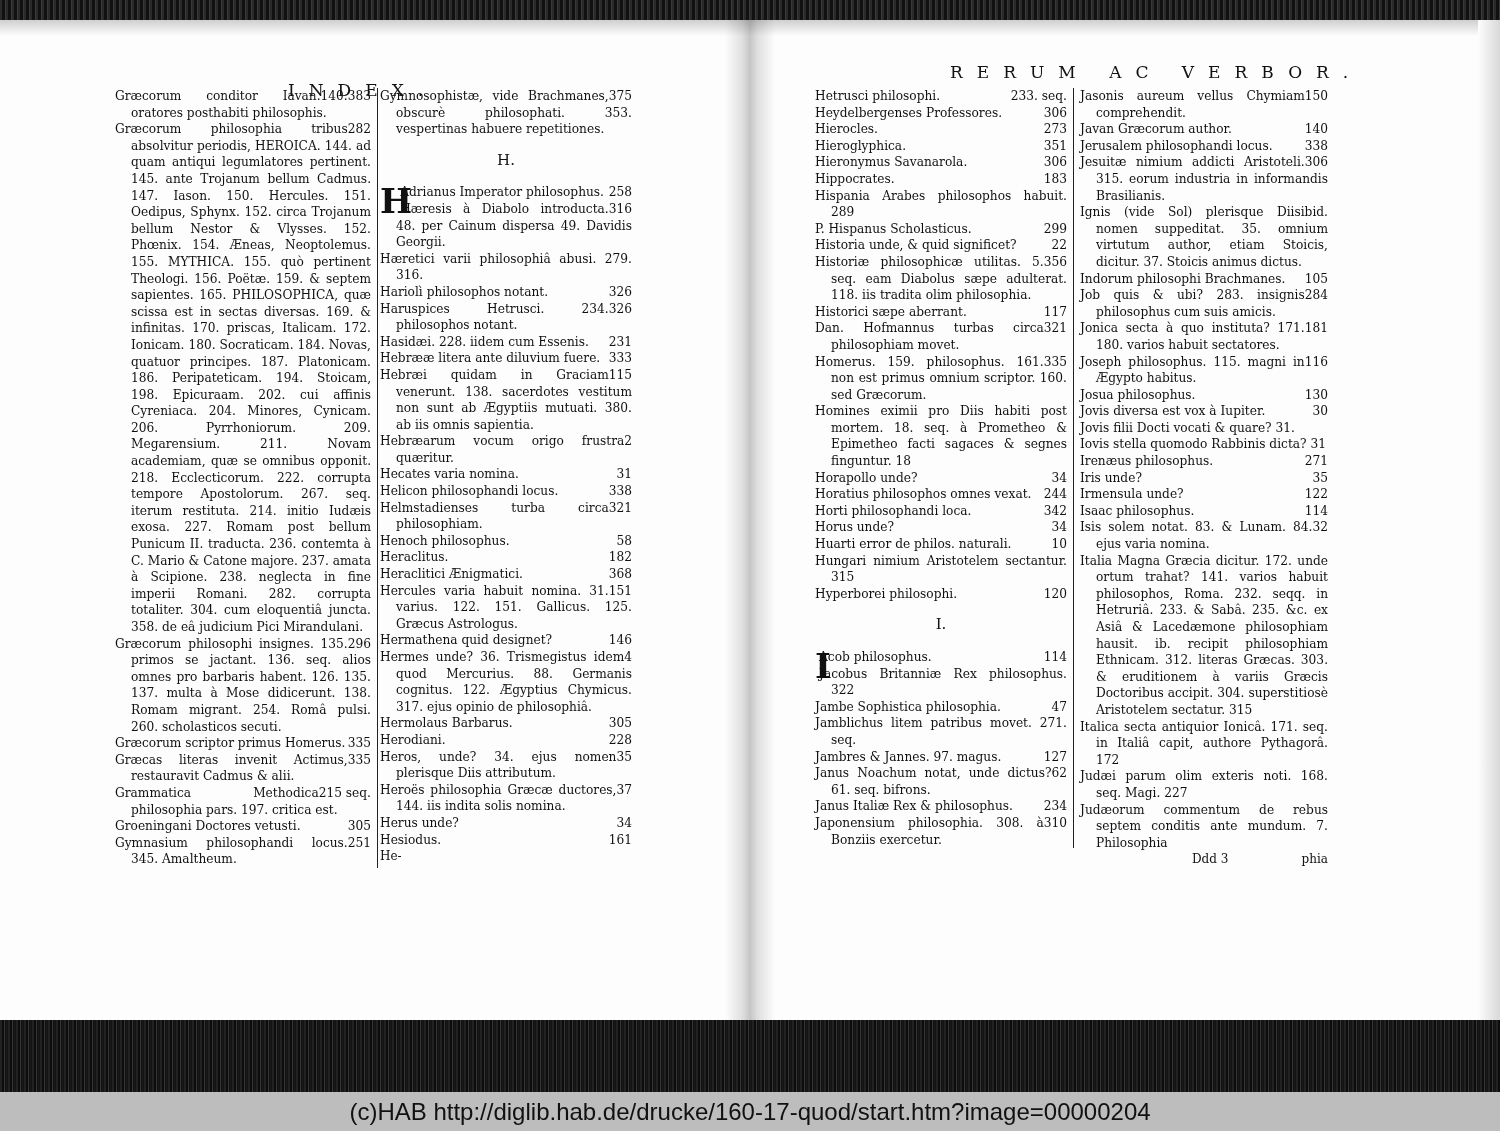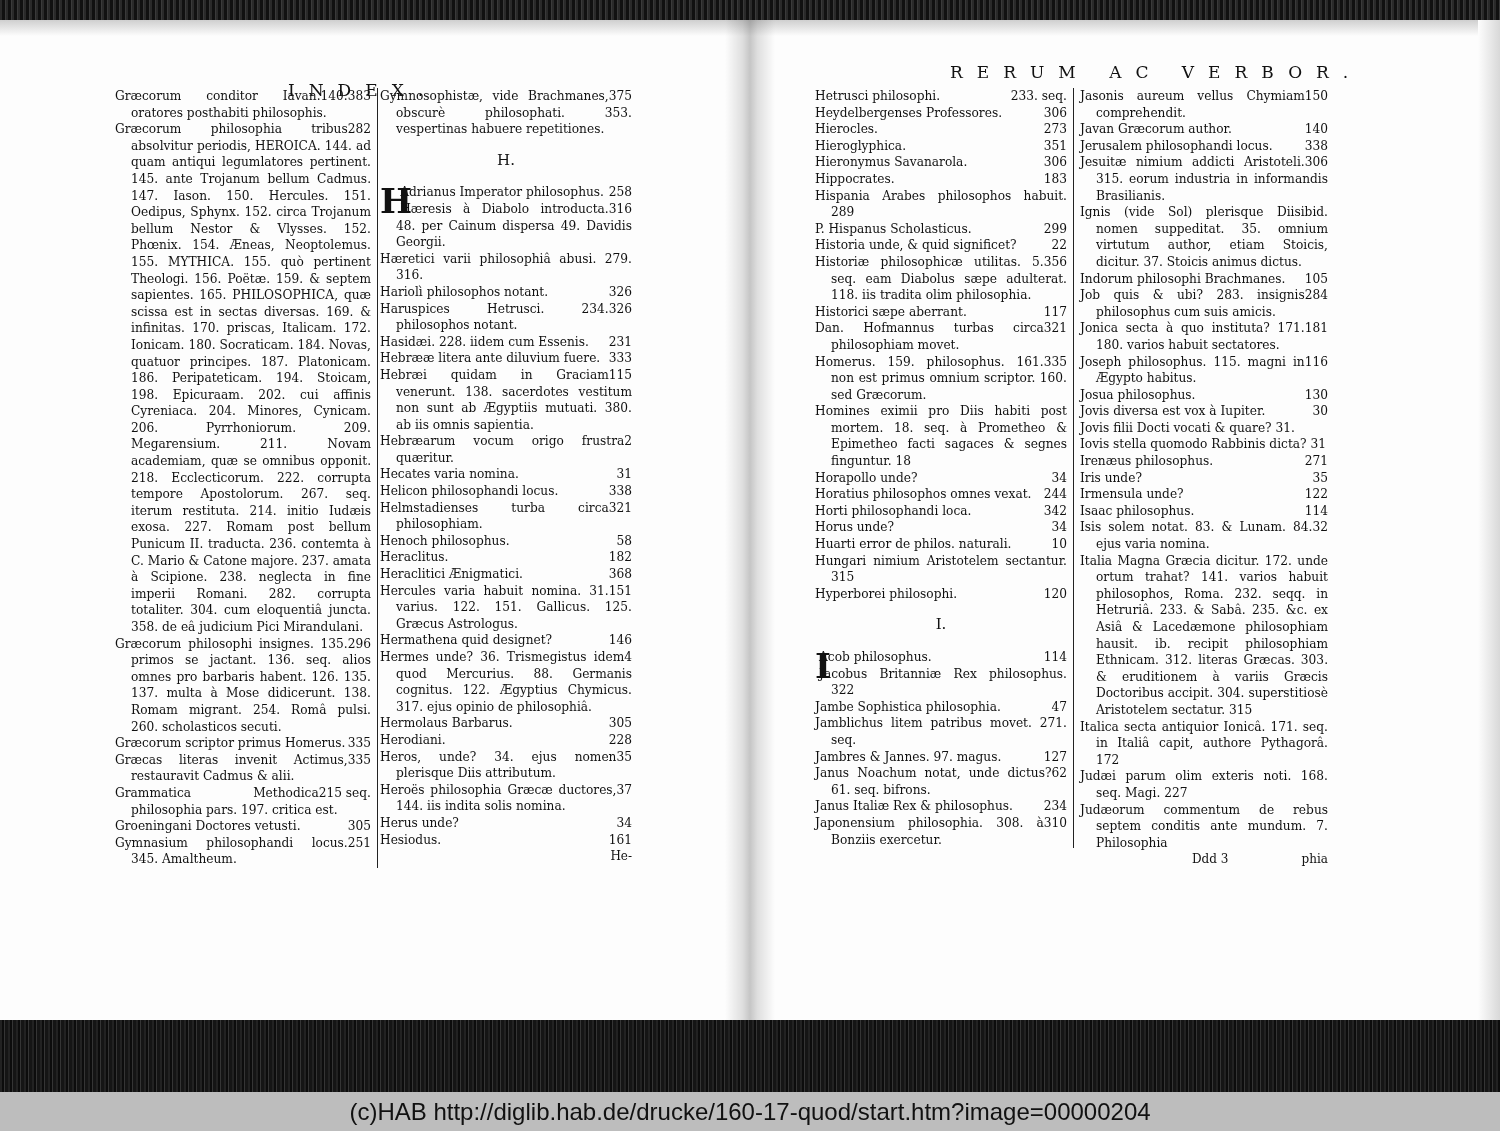--- a/index.html
+++ b/index.html
@@ -15,21 +15,21 @@
   .right-edge { position:absolute; right:0; top:0; width:22px; height:1002px; background:linear-gradient(90deg,#fdfdfd,#d8d8d8); }
   .caption { position:absolute; left:0; top:1092px; width:1500px; height:55px; background:#bdbdbd;
     font-family:"Liberation Sans", sans-serif; font-size:24px; color:#111; text-align:center; line-height:39px; }
   .running-head { position:absolute; font-family:"DejaVu Serif", serif; letter-spacing:14px; font-size:17px; }
   .col { position:absolute; font-size:12.2px; line-height:16.6px; }
   .col.rule-right { border-right:1px solid #222; }
   .entry { position:relative; padding-left:16px; text-indent:-16px; text-align:justify; }
   .entry .page { float:right; text-indent:0; }
   .letter-head { text-align:center; font-size:15px; margin:14px 0 16px 0; }
   .dropcap { float:left; font-size:34px; line-height:30px; margin:2px 4px 0 0; font-weight:bold; }
-  .catch { text-align:right; font-size:12px; }
+  .catch { font-size:12px; }
   .sig { font-size:12px; }
 </style>
 </head>
 <body>
 
 <div class="scan-top"></div>
 
 <div class="spread">
   <div class="spread-edge-top"></div>
   <div class="gutter"></div>

